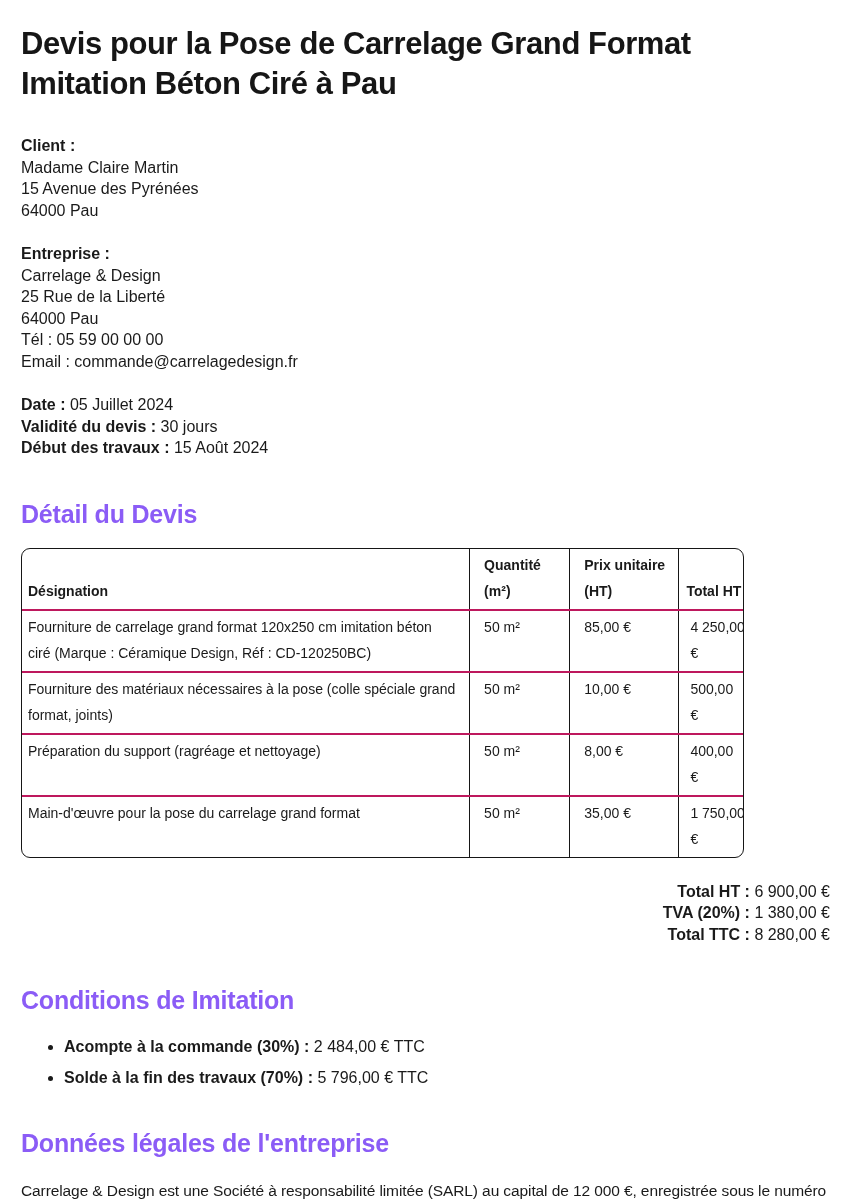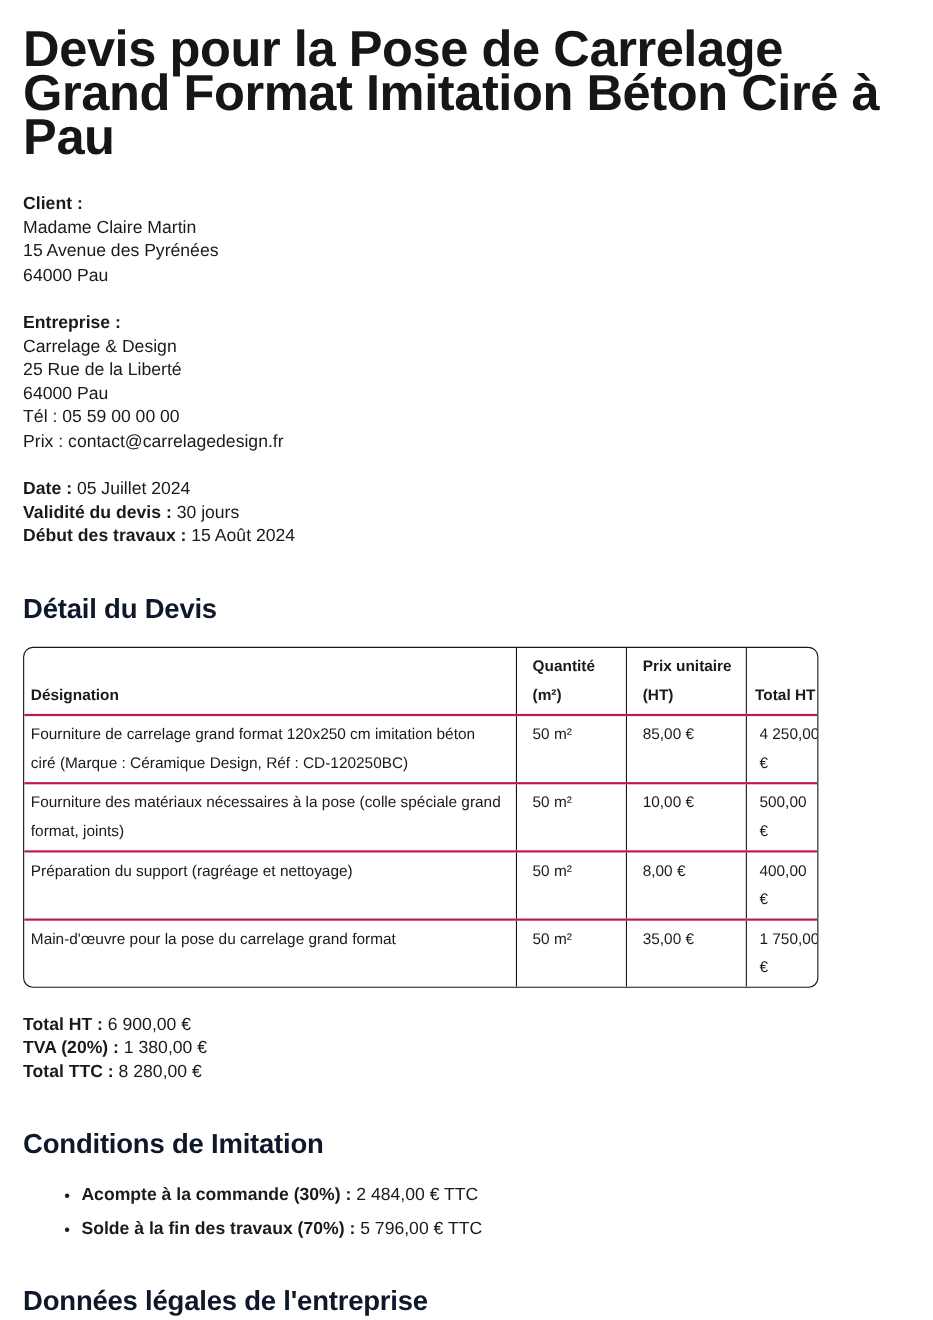--- a/index.html
+++ b/index.html
@@ -12,35 +12,35 @@
     min-height: 1200px;
     font-family: "Liberation Sans", sans-serif;
     color: #1a1a1a;
     -webkit-font-smoothing: antialiased;
   }
   .page {
     padding: 24px 18px 10px 21px;
     box-sizing: border-box;
   }
   h1 {
-    font-size: 46px;
+    font-size: 31px;
     line-height: 40px;
     font-weight: 700;
     letter-spacing: -0.4px;
     margin: 0 0 31px 0;
     max-width: 800px;
     color: #161616;
   }
   h2 {
     font-size: 25px;
     line-height: 30px;
     font-weight: 700;
     letter-spacing: -0.2px;
     margin: 40px 0 19px 0;
-    color: #0f172a;
+    color: #8b5cf6;
   }
   .block {
     font-size: 16px;
     line-height: 21.5px;
     margin: 0 0 22px 0;
   }
   .block .line { white-space: pre-wrap; }
   strong, .b { font-weight: 700; }
 
   
@@ -82,25 +82,25 @@
   thead th.h-total { padding-left: 7px; padding-right: 0; white-space: nowrap; }
   tbody td {
     vertical-align: top;
     padding: 3px 4px 5px 6px;
   }
   tbody td.col-designation { padding-right: 12px; }
   tbody td.col-num { padding-left: 14px; margin-top: 24px; }
   tbody td.col-total { padding-left: 11px; padding-right: 2px; }
 
   
-  .totals { margin: 0 0 0 0; }
+  .totals { margin: 0 0 0 0; text-align: right; }
 
   
   ul.pay-list {
-    margin: 16px;
+    margin: 6px;
     padding: 2px 0 0 37px;
     font-size: 16px;
     line-height: 21.5px;
   }
   ul.pay-list li { margin-bottom: 9px; }
 
   
   .legal-text {
     font-size: 15.5px;
     line-height: 27px;
@@ -122,21 +122,21 @@
     <div class="line">15 Avenue des Pyrénées</div>
     <div class="line">64000 Pau</div>
   </section>
 
   <section class="block">
     <div class="b">Entreprise :</div>
     <div class="line">Carrelage &amp; Design</div>
     <div class="line">25 Rue de la Liberté</div>
     <div class="line">64000 Pau</div>
     <div class="line">Tél : 05 59 00 00 00</div>
-    <div class="line">Prix : contact@carrelagedesign.fr</div>
+    <div class="line">Email : commande@carrelagedesign.fr</div>
   </section>
 
   <section class="block">
     <div class="line"><strong>Date :</strong> <span>05 Juillet 2024</span></div>
     <div class="line"><strong>Validité du devis :</strong> <span>30 jours</span></div>
     <div class="line"><strong>Début des travaux :</strong> <span>15 Août 2024</span></div>
   </section>
 
   <h2>Détail du Devis</h2>
 

